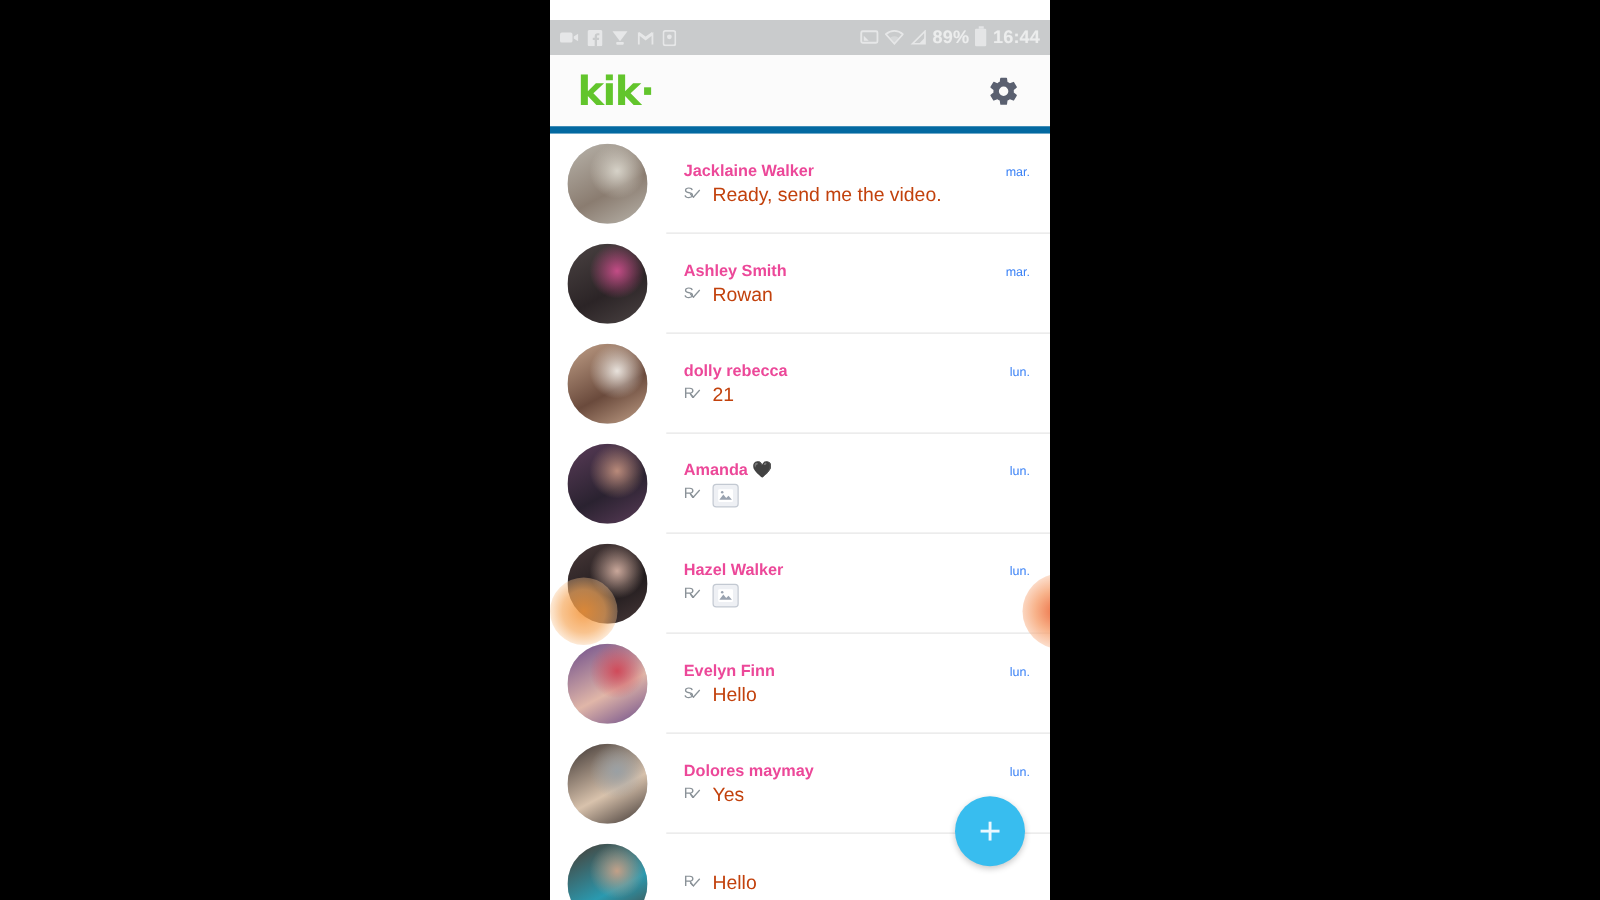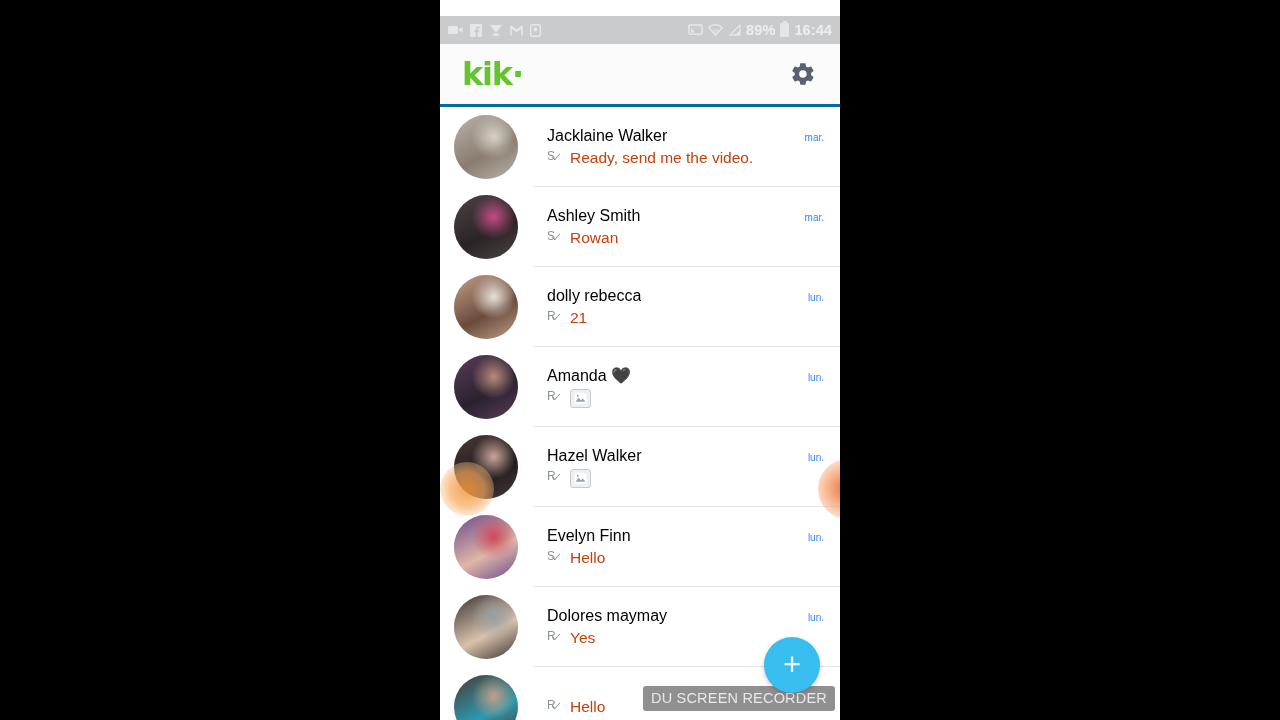--- a/index.html
+++ b/index.html
@@ -61,21 +61,21 @@
     background: #e4e5e6;
   }
 
   
   .appbar {
     height: 63px;
     background: #fbfbfb;
     display: flex;
     align-items: center;
     padding: 0 20px 0 22px;
-    border-bottom: 3px solid #0369a1;
+    border-bottom: 6px solid #0369a1;
   }
   .logo {
     font-size: 32px;
     font-weight: 700;
     color: #62c52c;
     letter-spacing: -1.2px;
     line-height: 1;
     font-family: "DejaVu Sans", sans-serif;
   }
   .gear-btn {
@@ -127,23 +127,23 @@
     flex: 1 1 auto;
     min-width: 0;
     padding-left: 29px;
     display: flex;
     flex-direction: column;
     justify-content: center;
     gap: 4px;
   }
   .row-top { display: flex; align-items: baseline; }
   .name {
-    font-size: 16px;
-    color: #000000;
-    font-weight: 400;
+    font-size: 13px;
+    color: #ec4899;
+    font-weight: 700;
     white-space: nowrap;
     overflow: hidden;
   }
   .timestamp {
     margin-left: auto;
     font-size: 10px;
     color: #3b82f6;
     padding-left: 10px;
     white-space: nowrap;
   }
@@ -474,15 +474,14 @@
     </div>
       </div>
       <div class="tap-blob" id="tap-left"></div>
       <div class="tap-blob" id="tap-right"></div>
     </div>
 
   <div class="fab">
     <span class="plus">+</span>
   </div>
 
-  <div class="watermark">DU SCREEN RECORDER</div>
 
 </div>
 
 </body></html>

